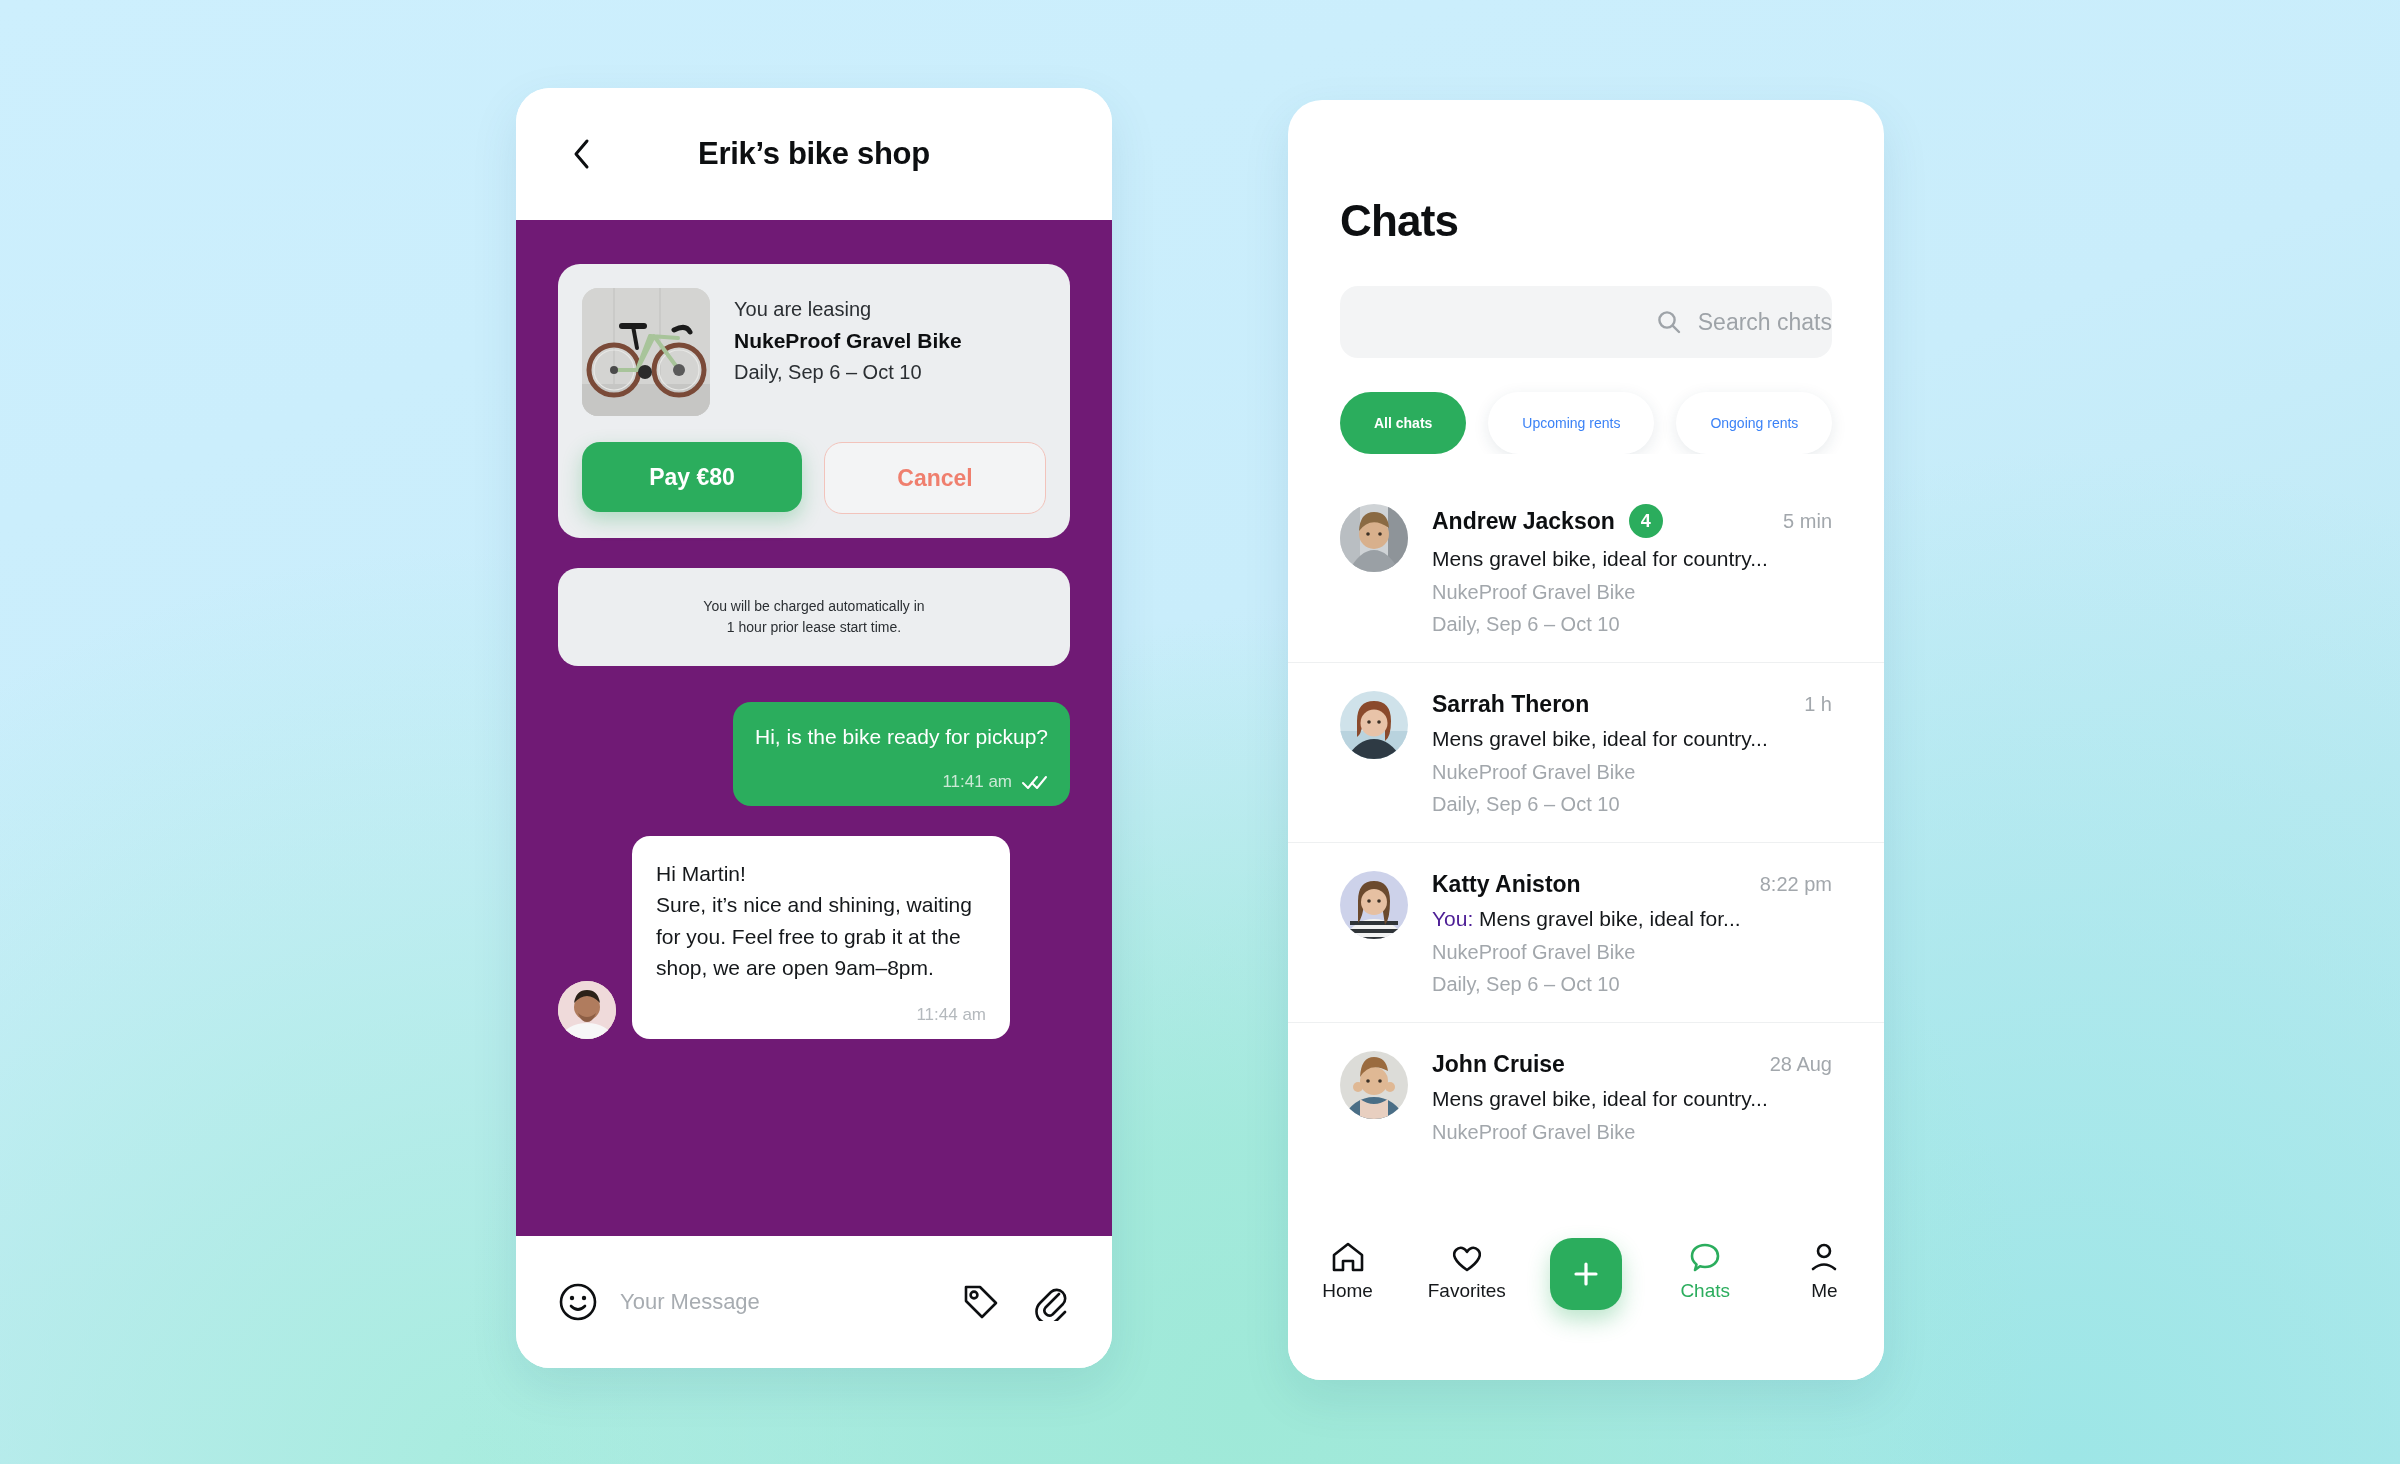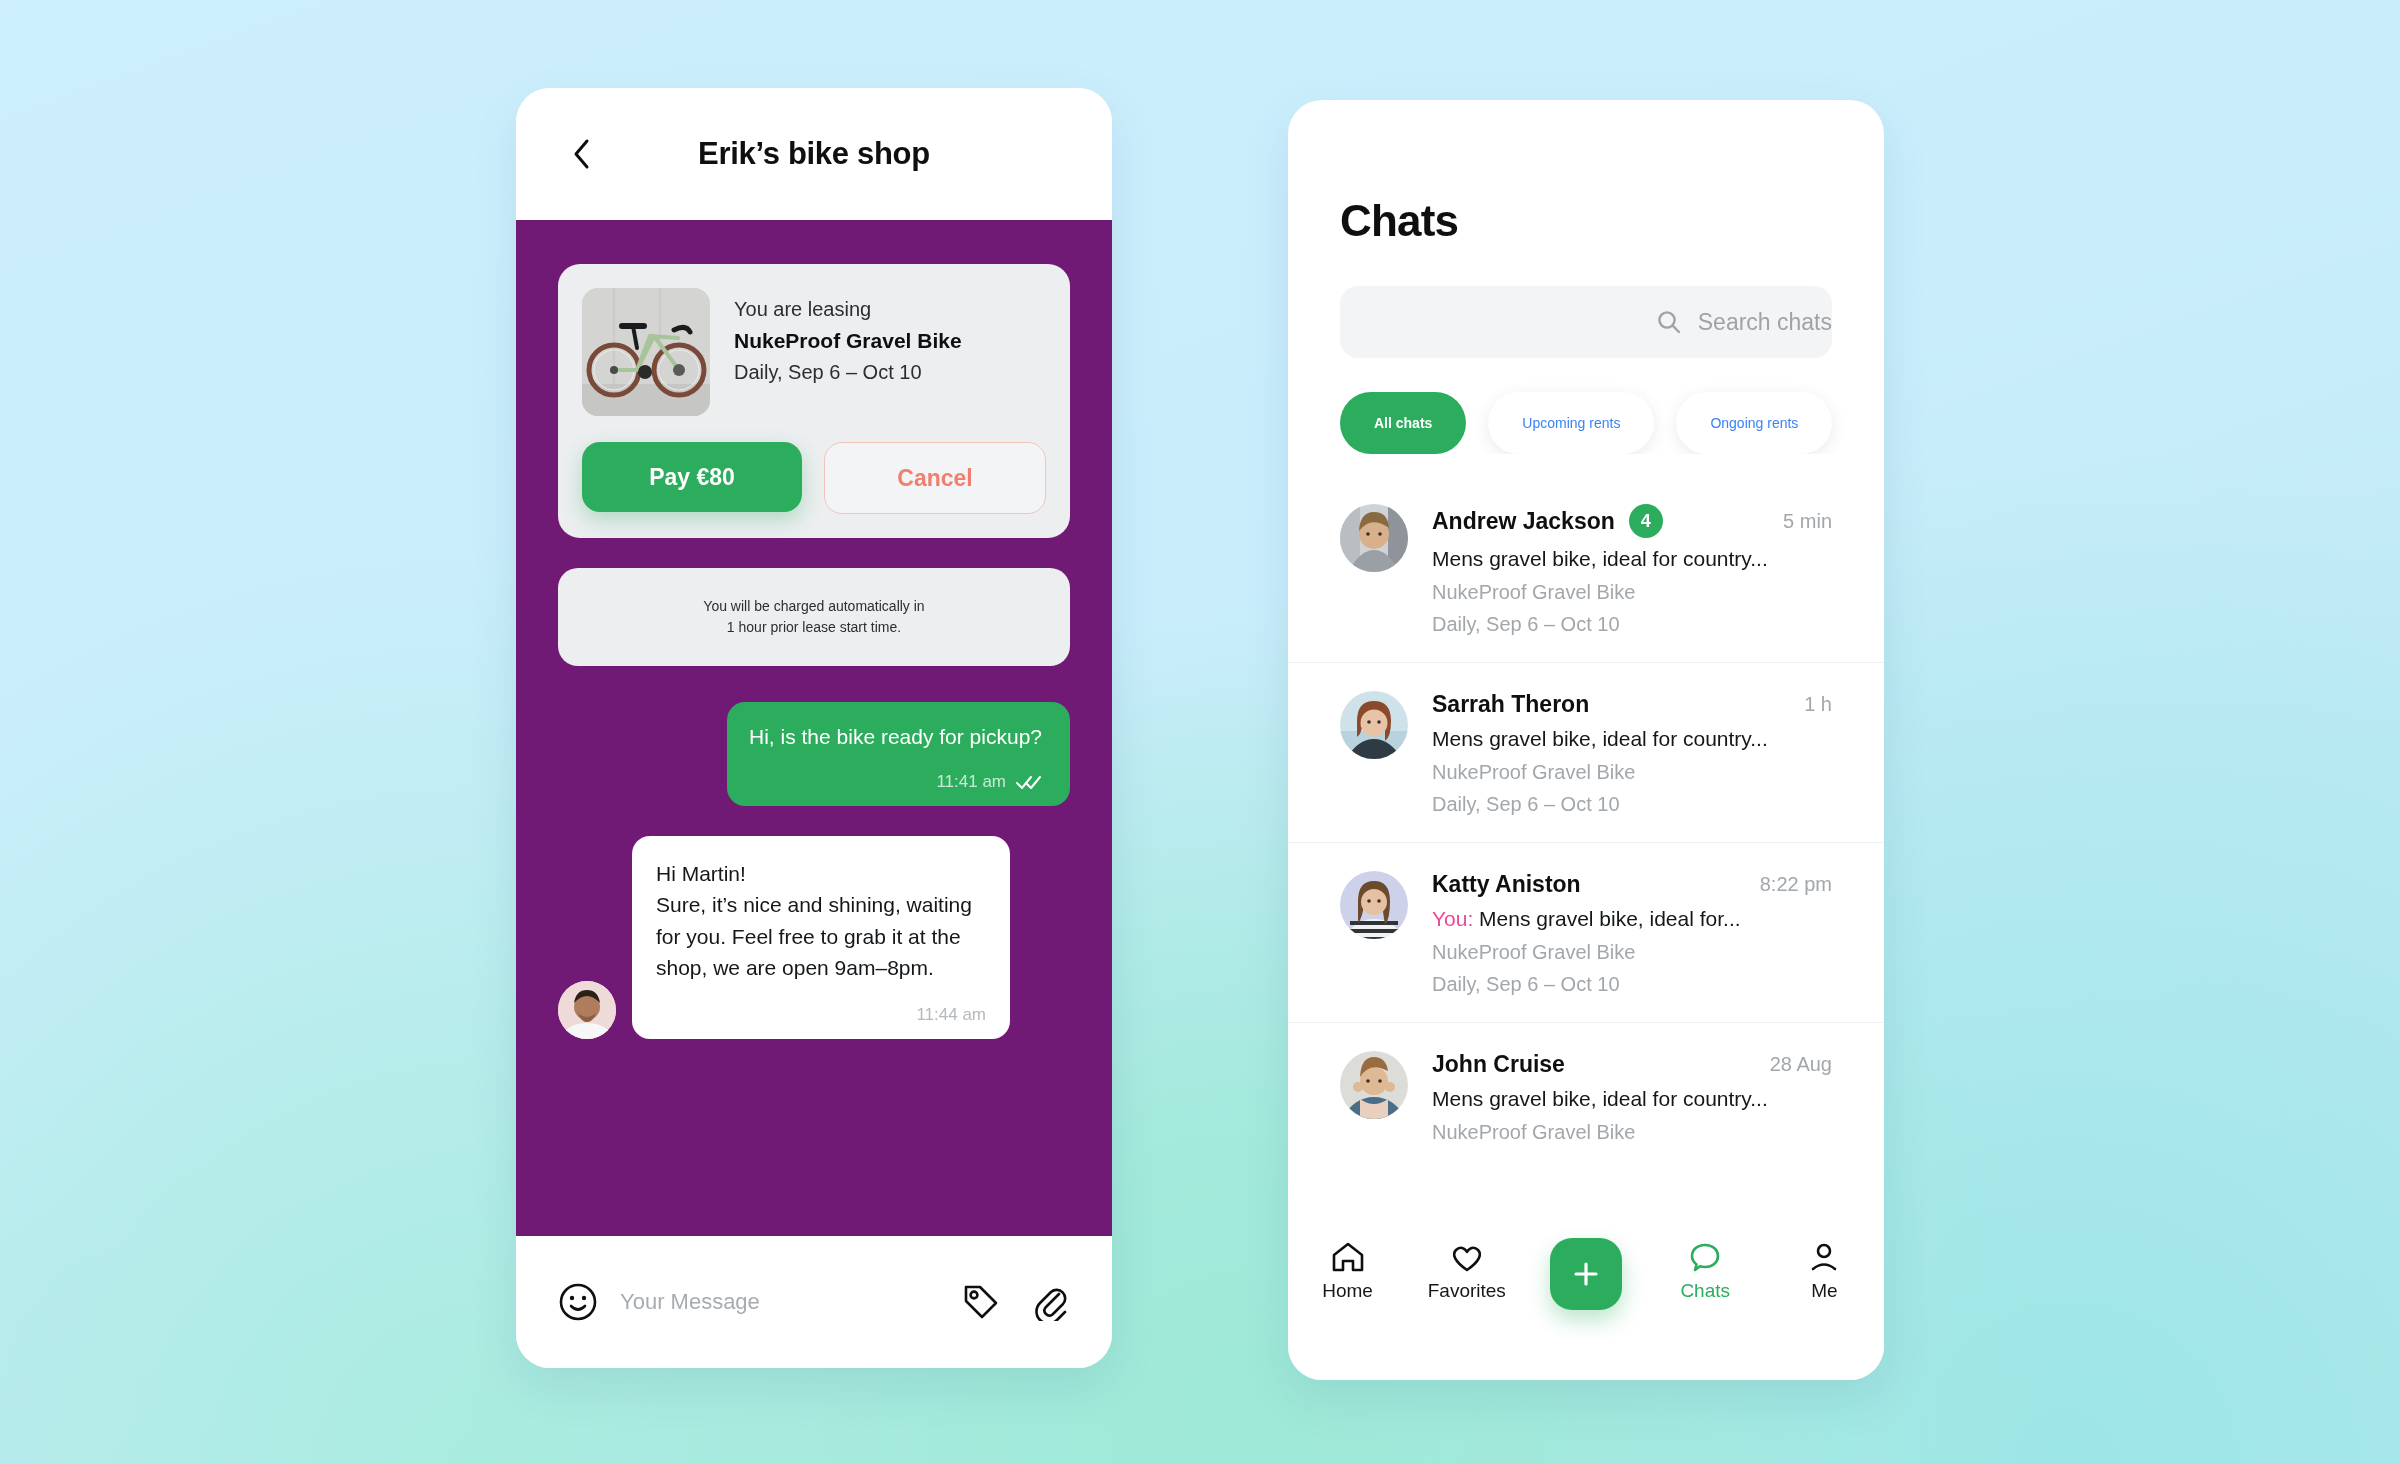--- a/index.html
+++ b/index.html
@@ -68,21 +68,21 @@
   .btn-cancel{background:#f3f4f5;color:#ef7f6e;border:1.6px solid #f2c3bb;font-weight:600;}
 
   .notice{
     margin:30px 42px 0 42px;background:#eceef0;border-radius:20px;
     padding:28px 20px;text-align:center;font-size:14px;color:#2b2f33;line-height:1.5;
   }
 
   
   .msg-out-wrap{display:flex;justify-content:flex-end;padding:36px 42px 0 42px;}
   .bubble-out{
-    background:#2bad5d;color:#fff;border-radius:18px;padding:20px 28px 12px 22px;
+    background:#2bad5d;color:#fff;border-radius:18px;padding:20px 22px 12px 22px;
     max-width:330px;font-size:21px;line-height:1.42;
   }
   .bubble-meta{
     display:flex;align-items:center;justify-content:flex-end;gap:10px;
     margin-top:18px;font-size:17px;color:#cbe9d6;
   }
   .msg-in-wrap{display:flex;align-items:flex-end;gap:16px;padding:30px 42px 0 42px;}
   .in-avatar{
     width:58px;height:58px;border-radius:50%;flex:0 0 auto;overflow:hidden;
     background:#f0dada;position:relative;
@@ -134,21 +134,21 @@
   .row-main{flex:1 1 auto;min-width:0;}
   .row-l1{display:flex;align-items:center;}
   .row-name{font-size:23px;font-weight:700;color:#0d0f11;}
   .badge{
     width:34px;height:34px;border-radius:50%;background:#2bad5d;color:#fff;
     font-size:18px;font-weight:700;display:flex;align-items:center;justify-content:center;
     margin-left:14px;flex:0 0 auto;
   }
   .row-time{margin-left:auto;font-size:20px;color:#a2a7ac;padding-left:14px;white-space:nowrap;}
   .row-prev{font-size:21px;color:#15181b;margin-top:9px;white-space:nowrap;overflow:hidden;text-overflow:ellipsis;}
-  .row-prev .you{color:#ec4899;}
+  .row-prev .you{color:#4c1d95;}
   .row-sub{font-size:20px;color:#a2a7ac;margin-top:10px;}
   .row-sub2{font-size:20px;color:#a2a7ac;margin-top:9px;}
 
   
   .tabbar{
     position:absolute;left:0;right:0;bottom:0;height:142px;background:#fff;
     display:flex;align-items:flex-start;padding-top:24px;
   }
   .tab{
     flex:1 1 0;display:flex;flex-direction:column;align-items:center;gap:4px;cursor:pointer;

